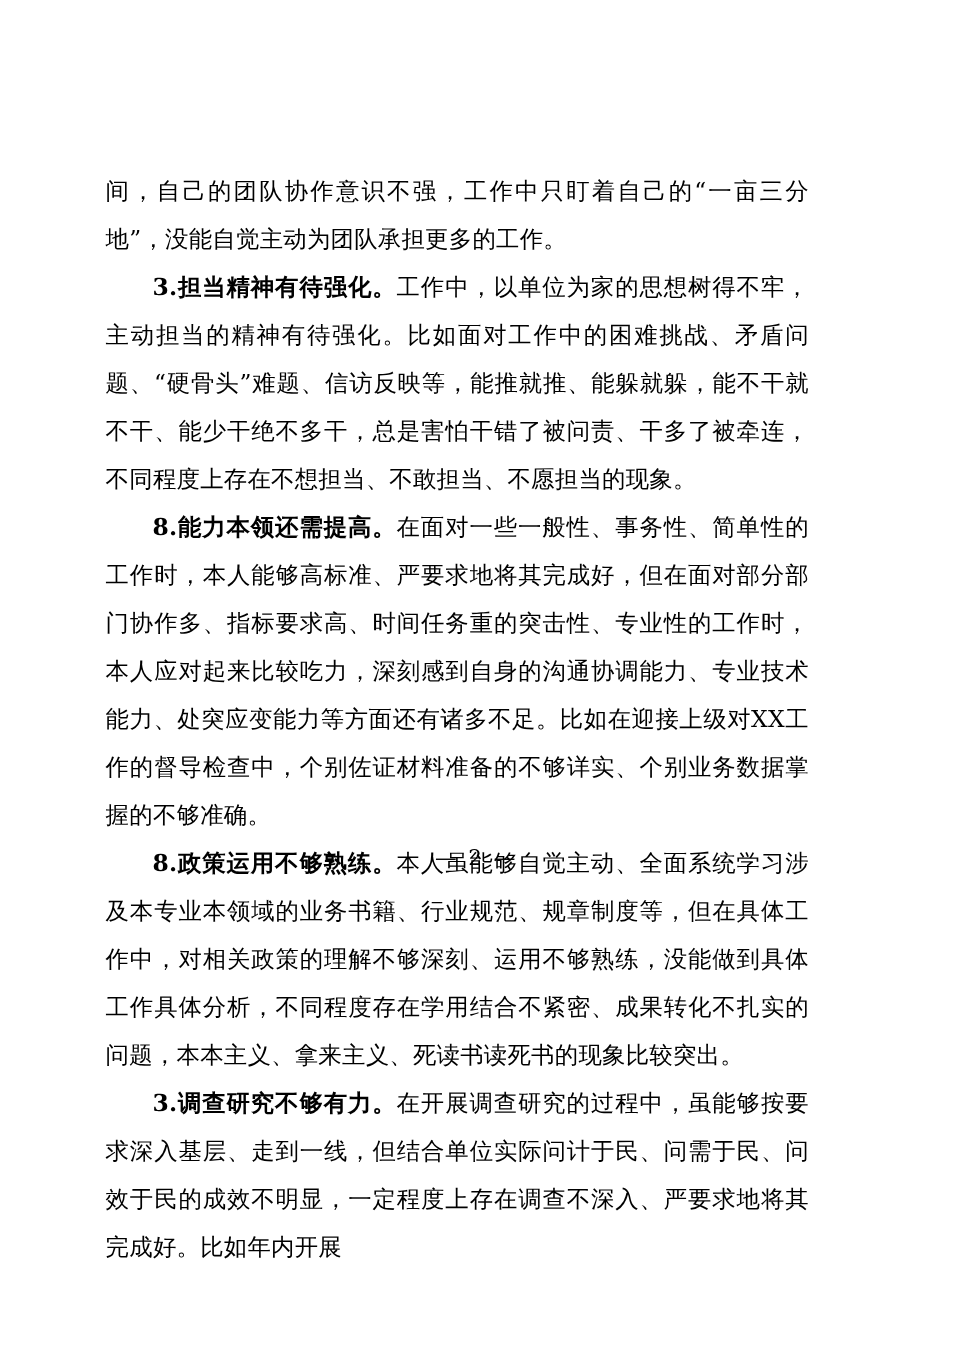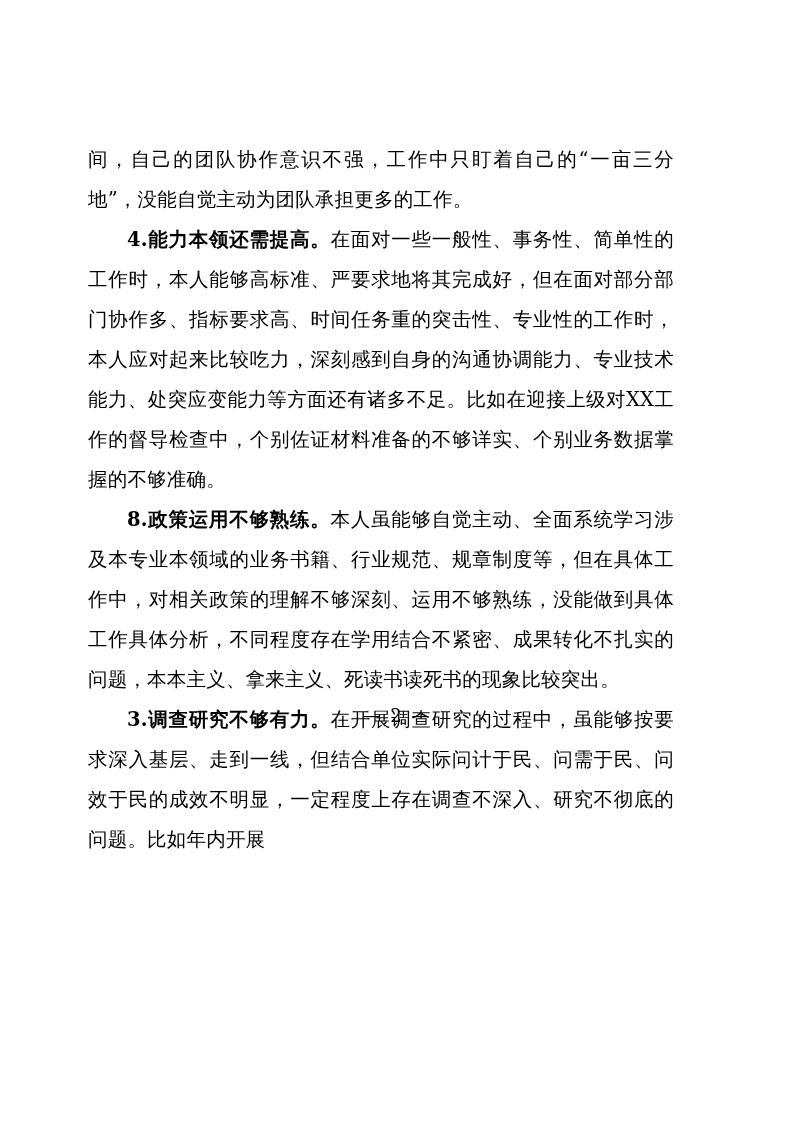--- a/index.html
+++ b/index.html
@@ -54,29 +54,32 @@
 </head>
 <body>
 
 <div class="page">
   <div class="doc-body">
 
     <p class="para">
       <span>间，自己的团队协作意识不强，工作中只盯着自己的“一亩三分地”，没能自觉主动为团队承担更多的工作。</span>
     </p>
 
+    <p class="para indent">
+      <span class="lead">3.担当精神有待强化。</span><span>工作中，以单位为家的思想树得不牢，主动担当的精神有待强化。比如面对工作中的困难挑战、矛盾问题、“硬骨头”难题、信访反映等，能推就推、能躲就躲，能不干就不干、能少干绝不多干，总是害怕干错了被问责、干多了被牵连，不同程度上存在不想担当、不敢担当、不愿担当的现象。</span>
+    </p>
 
     <p class="para indent">
-      <span class="lead">4.能力本领还需提高。</span><span>在面对一些一般性、事务性、简单性的工作时，本人能够高标准、严要求地将其完成好，但在面对部分部门协作多、指标要求高、时间任务重的突击性、专业性的工作时，本人应对起来比较吃力，深刻感到自身的沟通协调能力、专业技术能力、处突应变能力等方面还有诸多不足。比如在迎接上级对XX工作的督导检查中，个别佐证材料准备的不够详实、个别业务数据掌握的不够准确。</span>
+      <span class="lead">8.能力本领还需提高。</span><span>在面对一些一般性、事务性、简单性的工作时，本人能够高标准、严要求地将其完成好，但在面对部分部门协作多、指标要求高、时间任务重的突击性、专业性的工作时，本人应对起来比较吃力，深刻感到自身的沟通协调能力、专业技术能力、处突应变能力等方面还有诸多不足。比如在迎接上级对XX工作的督导检查中，个别佐证材料准备的不够详实、个别业务数据掌握的不够准确。</span>
     </p>
 
     <p class="para indent">
       <span class="lead">8.政策运用不够熟练。</span><span>本人虽能够自觉主动、全面系统学习涉及本专业本领域的业务书籍、行业规范、规章制度等，但在具体工作中，对相关政策的理解不够深刻、运用不够熟练，没能做到具体工作具体分析，不同程度存在学用结合不紧密、成果转化不扎实的问题，本本主义、拿来主义、死读书读死书的现象比较突出。</span>
     </p>
 
     <p class="para indent">
-      <span class="lead">3.调查研究不够有力。</span><span>在开展调查研究的过程中，虽能够按要求深入基层、走到一线，但结合单位实际问计于民、问需于民、问效于民的成效不明显，一定程度上存在调查不深入、研究不彻底的问题。比如年内开展</span>
+      <span class="lead">3.调查研究不够有力。</span><span>在开展调查研究的过程中，虽能够按要求深入基层、走到一线，但结合单位实际问计于民、问需于民、问效于民的成效不明显，一定程度上存在调查不深入、严要求地将其完成好。比如年内开展</span>
     </p>
 
   </div>
 
   <div class="page-number">— 2 —</div>
 </div>
 
 </body></html>

